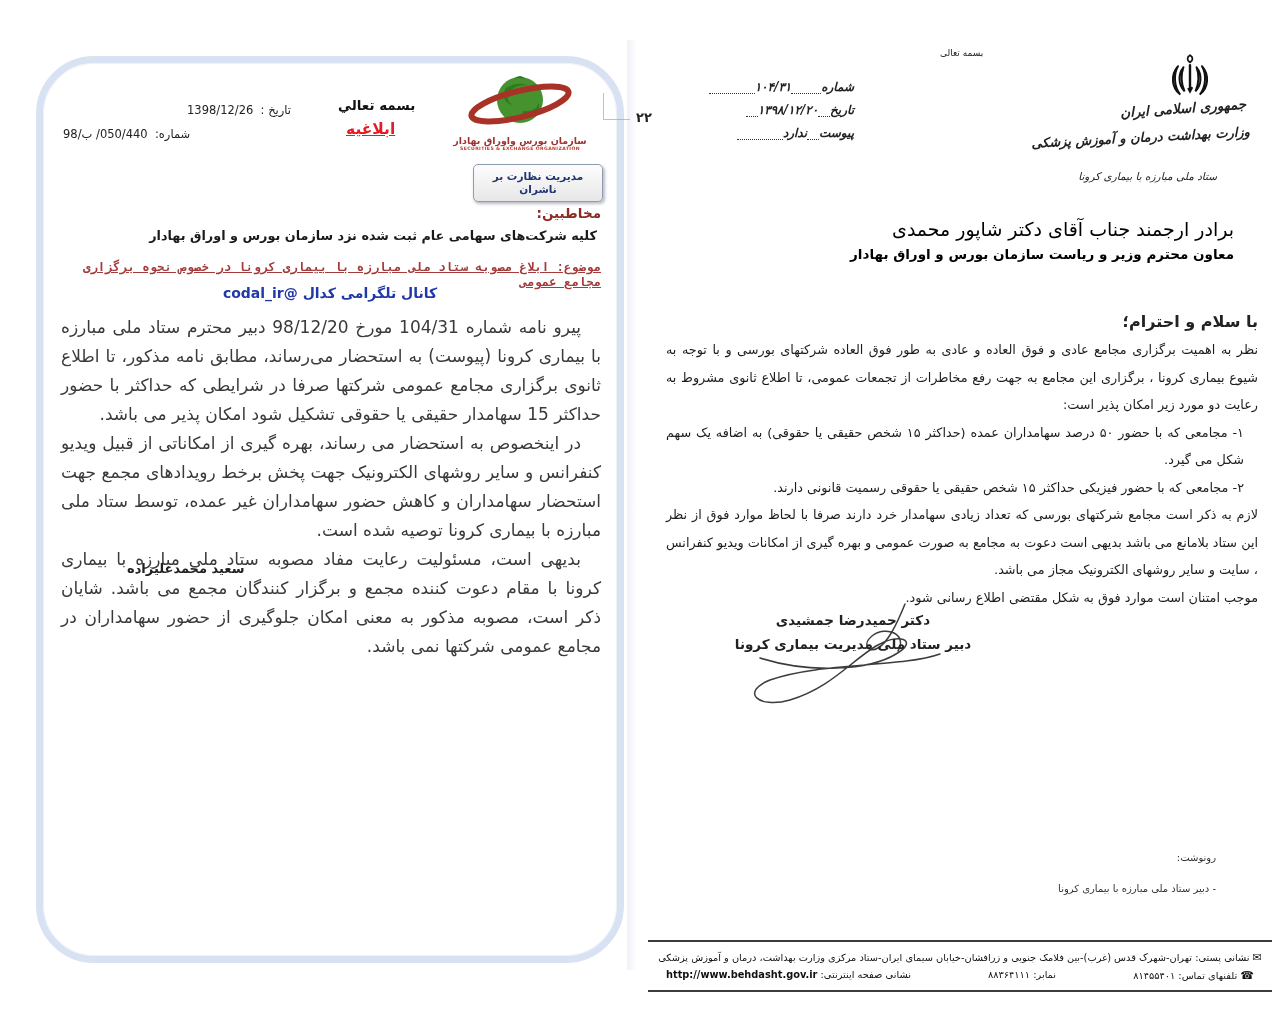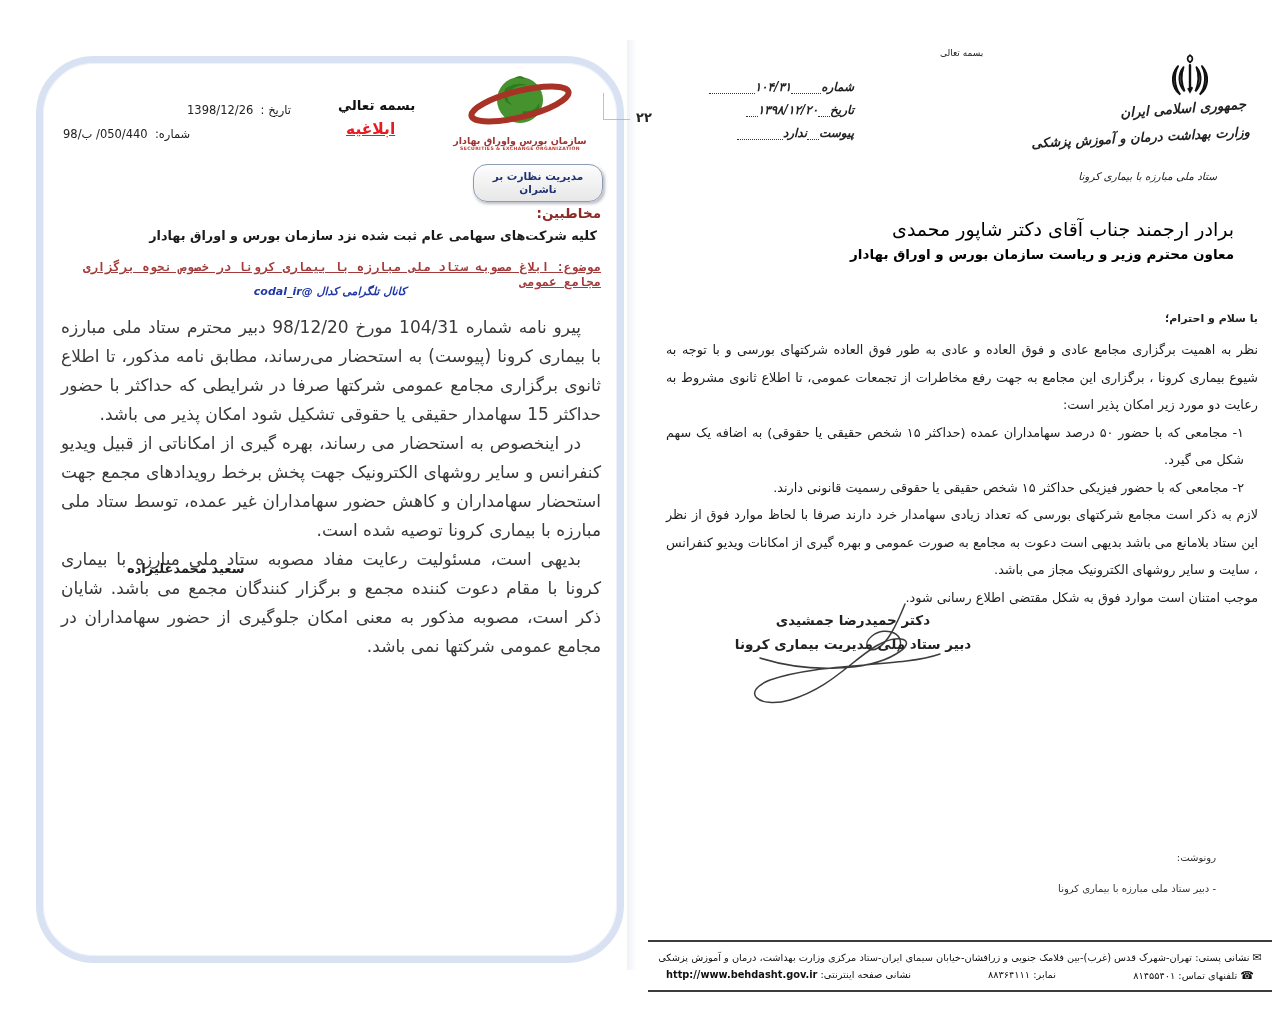--- a/index.html
+++ b/index.html
@@ -11,25 +11,25 @@
   .left-page{left:36px;top:56px;width:574px;height:893px;border:7px solid #d9e2f3;border-radius:58px;background:#fff;box-shadow:0 0 0 1px #eef2fa inset;}
   .corner-mark{left:560px;top:30px;width:26px;height:26px;border-left:1px solid #9aa7c0;border-bottom:1px solid #9aa7c0;opacity:.7;}
   .seo-logo-wrap{right:22px;top:8px;width:150px;text-align:center;}
   .seo-name-fa{color:#9d3434;font-size:9.5px;font-weight:bold;margin-top:-2px;}
   .seo-name-en{color:#c0392b;font-size:4.6px;letter-spacing:.4px;font-weight:bold;}
   .besmele-l{left:295px;top:34px;font-size:13.5px;font-weight:bold;color:#111;}
   .eblaghieh{left:303px;top:57px;font-size:15.5px;font-weight:bold;color:#e51c23;text-decoration:underline;}
   .hdr-row{font-size:11.5px;color:#222;}
   .date-row{left:100px;top:40px;margin-left:44px;}
   .num-row{left:20px;top:64px;}
-  .dept-box{right:14px;top:101px;width:128px;height:36px;background:linear-gradient(#fdfdfd,#e7e7e7);border:1px solid #8f9bb3;border-radius:14px;box-shadow:1.5px 2px 3px rgba(60,70,90,.35);color:#1f3370;font-size:10.5px;font-weight:bold;display:flex;flex-direction:column;justify-content:center;text-align:center;line-height:13px;}
+  .dept-box{right:14px;top:101px;width:128px;height:36px;background:linear-gradient(#fdfdfd,#e7e7e7);border:1px solid #8f9bb3;border-radius:5px;box-shadow:1.5px 2px 3px rgba(60,70,90,.35);color:#1f3370;font-size:10.5px;font-weight:bold;display:flex;flex-direction:column;justify-content:center;text-align:center;line-height:13px;}
   .mokhatabin{right:16px;top:142px;font-size:13.5px;font-weight:bold;color:#8e2a25;}
   .recipients{right:20px;top:165px;font-size:12.8px;font-weight:bold;color:#1a1a1a;}
   .subject{right:16px;top:197px;font-size:12.3px;font-weight:bold;color:#a43a3a;text-decoration:underline;font-family:Liberation Mono, monospace;}
-  .telegram{left:0;top:222px;width:100%;text-align:center;font-size:11px;font-weight:bold;color:#2038a8;font-style:italic;}
+  .telegram{left:0;top:222px;width:100%;text-align:center;font-size:14px;font-weight:bold;color:#2038a8;}
   .left-body{right:16px;top:250px;width:540px;font-size:17px;line-height:29px;color:#3a3a3a;}
   .left-body p{margin:0;text-align:justify;text-align-last:right;text-indent:20px;direction:rtl;}
   .sig-left{left:84px;top:498px;font-size:13px;font-weight:bold;color:#222;}
   
   .page-divider{left:627px;top:40px;width:10px;height:930px;background:linear-gradient(90deg,rgba(190,200,220,.25),rgba(255,255,255,0));}
   
   .right-page{left:640px;top:0;width:632px;height:1024px;}
   .besmele-r{left:300px;top:48px;font-size:9px;color:#222;}
   .emblem{left:528px;top:52px;}
   .cal{font-family:"DejaVu Serif",serif;font-style:italic;font-weight:bold;}
@@ -37,21 +37,21 @@
   .ministry-name{right:22px;top:130px;font-size:13px;transform:rotate(-3deg);}
   .taskforce-name{right:55px;top:170px;font-size:10.5px;font-family:"DejaVu Serif",serif;font-style:italic;}
   .meta-block{left:14px;top:80px;width:200px;font-size:12px;}
   .meta-row{direction:rtl;display:flex;align-items:flex-end;margin-bottom:9px;}
   .leader{display:inline-block;border-bottom:1.6px dotted #333;height:.75em;}
   .w12{width:12px;} .w30{width:30px;} .w46{width:46px;}
   .meta-val{white-space:nowrap;}
   .handwritten{left:-4px;top:110px;font-size:13px;font-weight:bold;}
   .addr1{right:38px;top:218px;font-size:19px;font-weight:normal;color:#000;}
   .addr2{right:38px;top:246px;font-size:13.5px;font-weight:bold;color:#000;}
-  .salutation{right:14px;top:312px;font-size:11px;font-weight:bold;}
+  .salutation{right:14px;top:312px;font-size:16px;font-weight:bold;}
   .right-body{right:14px;top:336px;width:592px;font-size:12.8px;line-height:27.5px;color:#1c1c1c;}
   .right-body p{margin:0;text-align:justify;text-align-last:right;direction:rtl;}
   .right-body p.item{padding-right:14px;}
   .sig-block{left:88px;top:608px;width:250px;text-align:center;font-size:13.5px;font-weight:bold;line-height:24px;}
   .sig-scribble{left:60px;top:596px;pointer-events:none;}
   .cc-block{right:56px;top:852px;font-size:10px;color:#333;}
   .cc-item{margin-top:20px;direction:rtl;}
   .footer-box{left:8px;top:940px;width:616px;border-top:2px solid #3c3c3c;border-bottom:2px solid #3c3c3c;padding:7px 4px 8px 4px;font-size:9.8px;color:#111;}
   .footer-line{direction:rtl;text-align:center;line-height:17px;white-space:nowrap;}
   .footer-line2{display:flex;direction:rtl;justify-content:space-between;padding:0 14px;margin-top:3px;}

